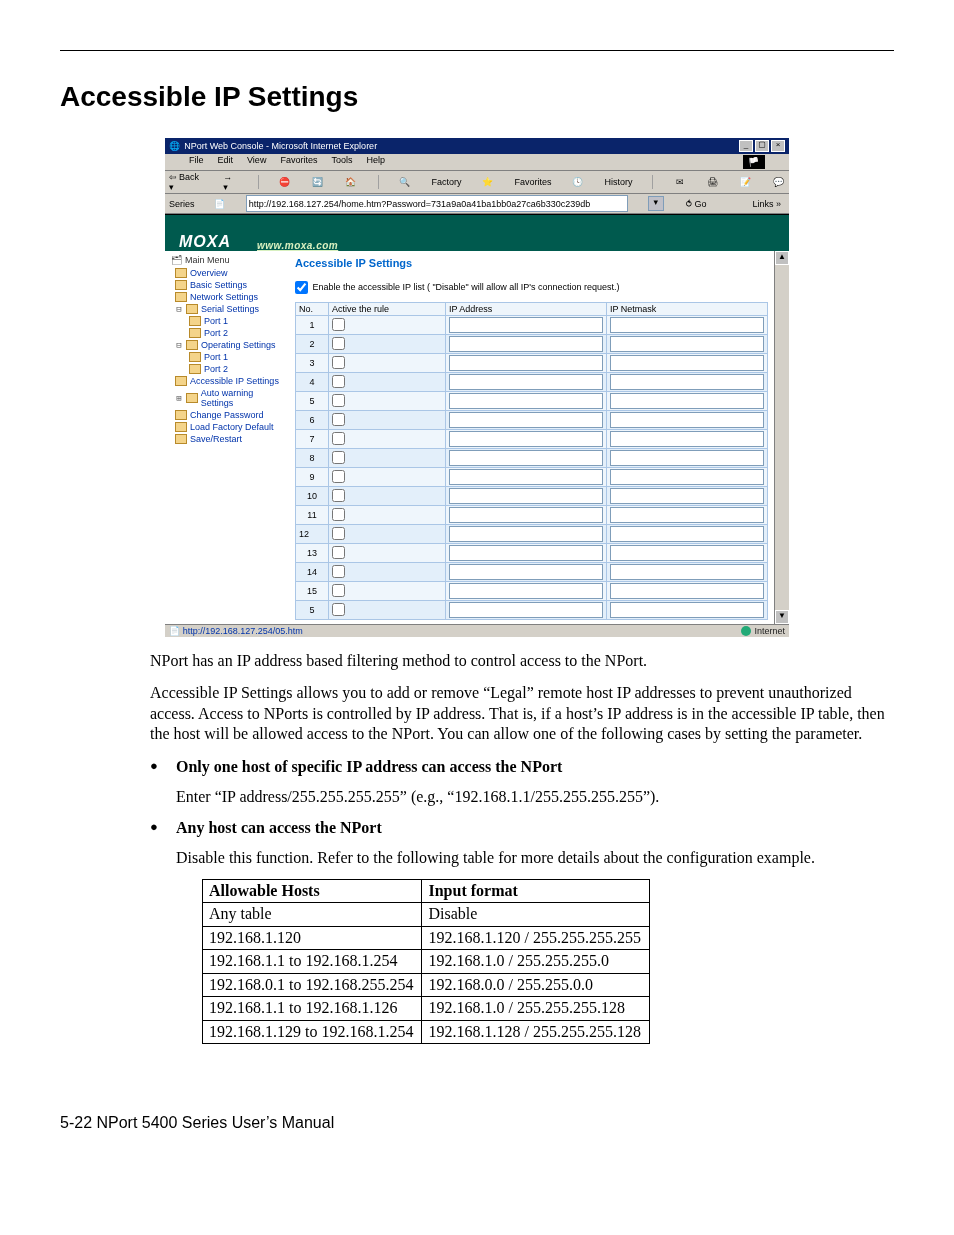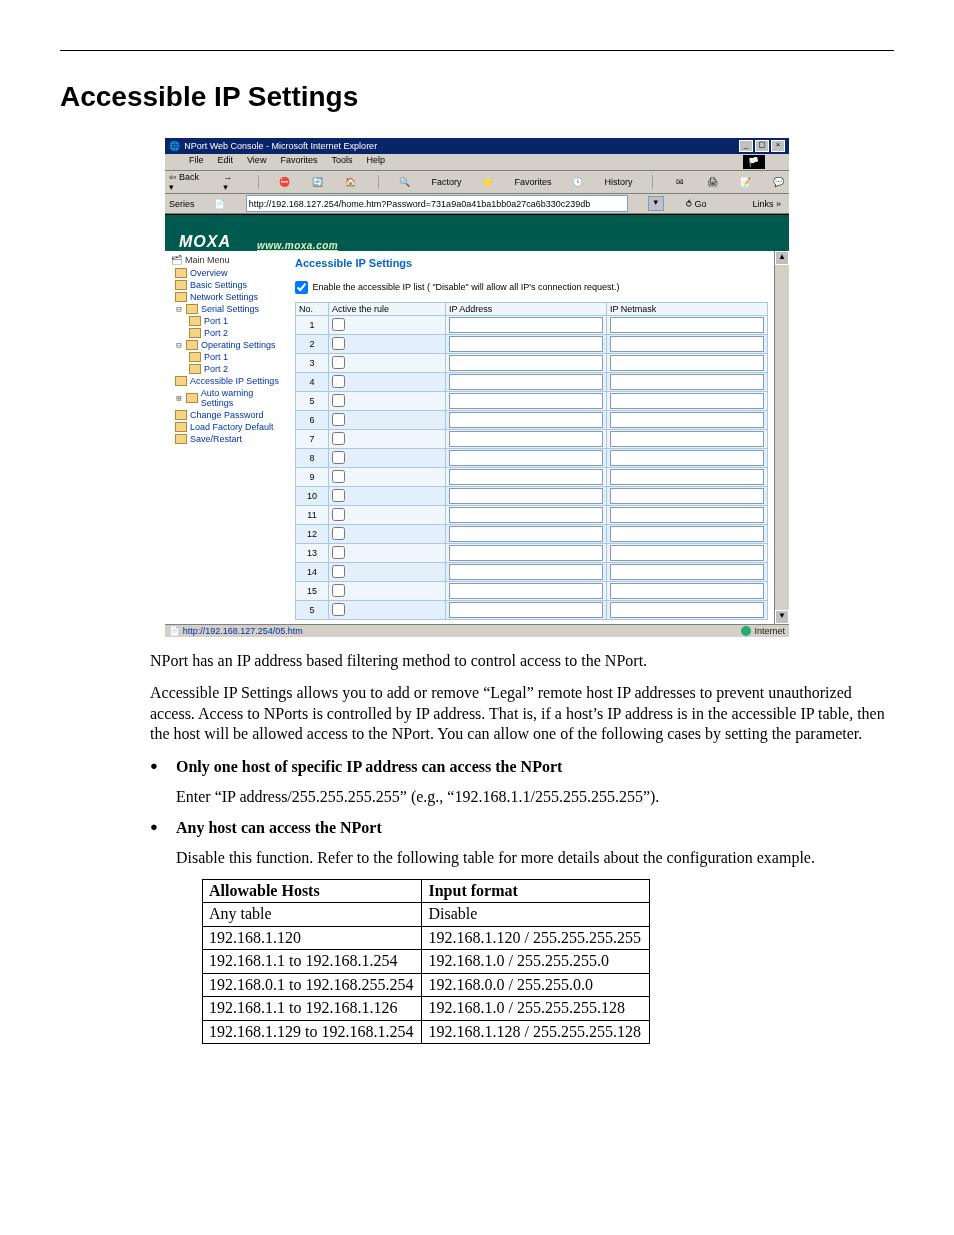--- a/index.html
+++ b/index.html
@@ -390,21 +390,21 @@
                 <td><input type="text" style=""></td>
                 <td><input type="text" style=""></td>
               </tr>
               <tr>
                 <td style="text-align:center">11</td>
                 <td><input type="checkbox" style=""></td>
                 <td><input type="text" style=""></td>
                 <td><input type="text" style=""></td>
               </tr>
               <tr>
-                <td style="text-align:center">12</td>
+                <td style="">12</td>
                 <td><input type="checkbox" style=""></td>
                 <td><input type="text" style=""></td>
                 <td><input type="text" style=""></td>
               </tr>
               <tr>
                 <td style="text-align:center">13</td>
                 <td><input type="checkbox" style=""></td>
                 <td><input type="text" style=""></td>
                 <td><input type="text" style=""></td>
               </tr>
@@ -490,13 +490,14 @@
               <tr>
                 <td>192.168.1.129 to 192.168.1.254</td>
                 <td>192.168.1.128 / 255.255.255.128</td>
               </tr>
             </tbody>
         </table>
       </li>
     </ul>
   </div>
 
+  <div class="footer">5-22  NPort 5400 Series User’s Manual</div>
 </div>
 
 </body></html>

